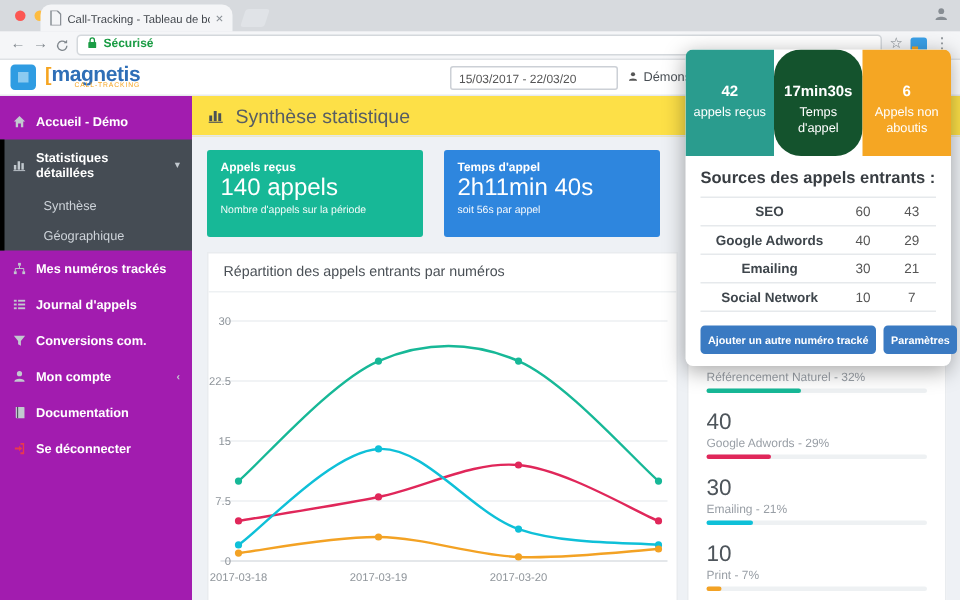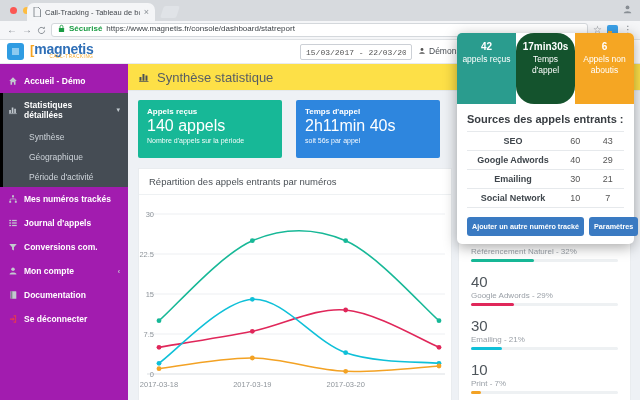--- a/index.html
+++ b/index.html
@@ -24,21 +24,21 @@
   .ext-icon::after{content:"";position:absolute;left:1px;bottom:1px;width:4px;height:4px;background:#f6a41f}
   
   .navbar{position:absolute;top:40px;left:0;right:0;height:24px;background:#fff;border-bottom:1px solid #e8ebee}
   .toggle-btn{position:absolute;left:7px;top:3px;width:17px;height:17px;background:#2f9ce2;border-radius:3px}
   .toggle-btn::after{content:"";position:absolute;left:5px;top:5px;width:7px;height:7px;background:#8ccaf0}
   .logo{position:absolute;left:30px;top:2px;line-height:1}
   .logo-row{display:flex;align-items:flex-end}
   .logo-bracket{color:#f6a41f;font-size:13px;font-weight:700}
   .logo-text{color:#2f6fb7;font-size:14px;font-weight:700;letter-spacing:-.3px}
   .logo-sub{display:block;text-align:right;color:#f6a41f;font-size:4.5px;letter-spacing:.6px;margin-top:-1px}
-  .date-input{position:absolute;left:300px;top:4px;width:112px;height:16px;border:1px solid #ccd0d6;border-radius:2px;font-size:8px;color:#555;padding:0 5px;font-family:Liberation Mono, monospace;background:#fff}
+  .date-input{position:absolute;left:300px;top:4px;width:112px;height:16px;border:1px solid #ccd0d6;border-radius:2px;font-size:8px;color:#555;padding:0 5px;font-family:Liberation Sans, sans-serif;background:#fff}
   .user-menu{position:absolute;left:418px;top:6px;display:flex;align-items:center;gap:3px;font-size:8.5px;color:#484e54}
   
   .sidebar{position:absolute;left:0;top:64px;bottom:0;width:128px;background:#a21caf;padding-top:5px}
   .sb-item{display:flex;align-items:center;gap:6px;padding:7px 8px;font-size:8.5px;font-weight:700;color:#fff;cursor:default}
   .sb-ic{width:10px;height:10px;flex:none;color:#c2c9cf}
   .sb-ic svg{width:10px;height:10px}
   .sb-section{background:#454c54;border-left:3px solid #000000}
   .sb-section .sb-item{padding-left:5px}
   .chev{margin-left:auto;font-size:7px;color:#c2c9cf}
   .sb-sub-item{padding:5px 8px 5px 26px;font-size:8.5px;color:#ced4da}
@@ -57,21 +57,21 @@
   
   .right-panel{position:absolute;left:458px;top:100px;bottom:0;width:173px;background:#fff;border:1px solid #e9ecef;border-bottom:none;padding:145px 12px 0}
   .rp-item{margin-bottom:11px}
   .rp-num{font-size:15px;color:#4e555b}
   .rp-label{font-size:8px;color:#999fa6;margin:1px 0 3px}
   .rp-bar{height:3px;background:#eef1f3;border-radius:2px}
   .rp-fill{height:3px;border-radius:2px;width:0}
   
   .popup{position:absolute;left:457px;top:33px;width:177px;background:#fff;border-radius:5px;box-shadow:0 3px 14px rgba(0,0,0,.35);z-index:40;padding-bottom:8px}
   .pp-blocks{display:flex;border-radius:5px 5px 0 0;overflow:hidden}
-  .pp-block{flex:1;height:71px;color:#fff;text-align:center;padding-top:8px}
+  .pp-block{flex:1;height:71px;color:#fff;text-align:center;padding-top:23px}
   .pp-val{font-size:10px;font-weight:700}
   .pp-label{font-size:8.5px;line-height:1.35;margin-top:2px;padding:0 3px}
   .pp-head{font-size:11px;font-weight:700;color:#383d42;padding:9px 10px 6px}
   .pp-table{margin:0 10px;border-top:1px solid #e6e9ec}
   .pp-row{display:flex;align-items:center;height:19px;border-bottom:1px solid #e6e9ec;font-size:9px;color:#555}
   .pp-src{flex:1.7;text-align:center;font-weight:700;color:#3f464c}
   .pp-n{flex:.6;text-align:center}
   .pp-actions{display:flex;align-items:center;gap:5px;margin:9px 10px 0}
   .pp-btn{background:#3a7ac2;color:#fff;border:none;border-radius:3px;font-size:7.2px;font-weight:700;padding:5px 5px;font-family:inherit;white-space:nowrap}
   .pp-btn.add{flex:1}
@@ -112,21 +112,20 @@
       </svg>
     </span>
   <div class="urlbar">
     <span>
         <svg width="7" height="9" viewBox="0 0 12 14">
           <rect x="1.5" y="6" width="9" height="7" rx="1" fill="#1a9c44"></rect>
           <path d="M3.5 6V4a2.5 2.5 0 0 1 5 0v2" fill="none" stroke="#1a9c44" stroke-width="1.5"></path>
         </svg>
       </span>
     <span class="sec-label">Sécurisé</span>
-    <span class="url-text">https://www.magnetis.fr/console/dashboard/statreport</span>
   </div>
   <span class="nav-ic">☆</span>
   <span class="ext-icon"></span>
   <span class="nav-ic">⋮</span>
 </div>
 
 <div class="navbar">
   <div class="toggle-btn"></div>
   <div class="logo">
     <span class="logo-row">
@@ -165,21 +164,20 @@
             <rect x="10" y="6" width="2.6" height="7"></rect>
             <rect x="1.5" y="13.5" width="12.5" height="1"></rect>
           </svg>
         </span>
       <span>Statistiques détaillées</span>
       <span class="chev">▾</span>
     </div>
     <div class="sb-sub">
       <div class="sb-sub-item">Synthèse</div>
       <div class="sb-sub-item">Géographique</div>
-      <div class="sb-sub-item">Période d'activité</div>
     </div>
   </div>
   <div class="sb-item">
     <span class="sb-ic">
         <svg viewBox="0 0 16 16">
           <g fill="currentColor">
             <rect x="6.5" y="2" width="3" height="3"></rect>
             <rect x="2" y="11" width="3" height="3"></rect>
             <rect x="11" y="11" width="3" height="3"></rect>
           </g>

